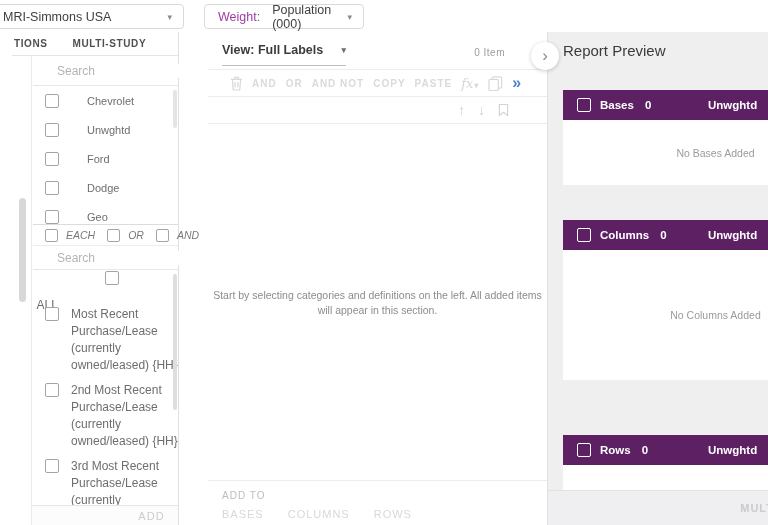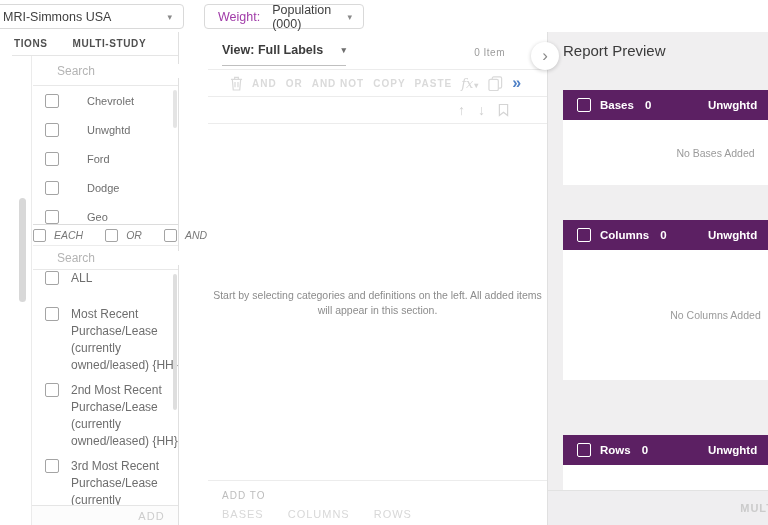--- a/index.html
+++ b/index.html
@@ -34,26 +34,26 @@
   .search2 { top:214px; height:24px; z-index:2; }
   .brandlist { position:absolute; left:21px; right:0; top:54px; }
   .row { height:29px; display:flex; align-items:center; padding-left:12px; gap:28px;
          font-size:11px; color:#6e6e6e; }
   .cb { width:14px; height:14px; border:1.5px solid #a4a4a4; border-radius:2px; background:#fff;
         flex:0 0 auto; }
   .brand-thumb { position:absolute; right:1px; top:58px; width:4px; height:38px;
                  background:#e4e4e4; border-radius:2px; }
   .op-row { position:absolute; left:21px; right:0; top:192px; height:22px; background:#fff; z-index:2;
             border-top:1px solid #dcdcdc; border-bottom:1px solid #ececec;
-            display:flex; align-items:center; gap:22px; }
+            display:flex; align-items:center; padding-left:12px; gap:12px; }
   .op { display:flex; align-items:center; gap:8px; font-size:10.5px; font-style:italic; color:#787878; }
   .op .cb { width:13px; height:13px; }
   .deflist { position:absolute; left:21px; right:0; top:238px; bottom:20px; overflow:hidden; }
   .ditem { display:flex; align-items:flex-start; padding-left:12px; gap:12px; margin-top:8px; }
-  .ditem:first-child { margin-top:0; height:28px; align-items:flex-start; }
+  .ditem:first-child { margin-top:0; height:28px; align-items:center;flex-direction:column; }
   .ditem .cb { margin-top:1px; }
   .dlabel { width:150px; font-size:12px; color:#6e6e6e; line-height:17px; }
   .def-thumb { position:absolute; right:1px; top:4px; width:4px; height:136px;
                background:#dedede; border-radius:2px; }
   .addbar { position:absolute; left:20px; right:0; bottom:0; height:20px; background:#fcfcfc;
             border-top:1px solid #e5e5e5; text-align:right; padding-right:13px;
             font-size:11px; letter-spacing:1.2px; color:#cdcdcd; line-height:20px; }
 
   
   .mid { position:absolute; left:208px; top:32px; width:340px; height:493px; background:#fff;

